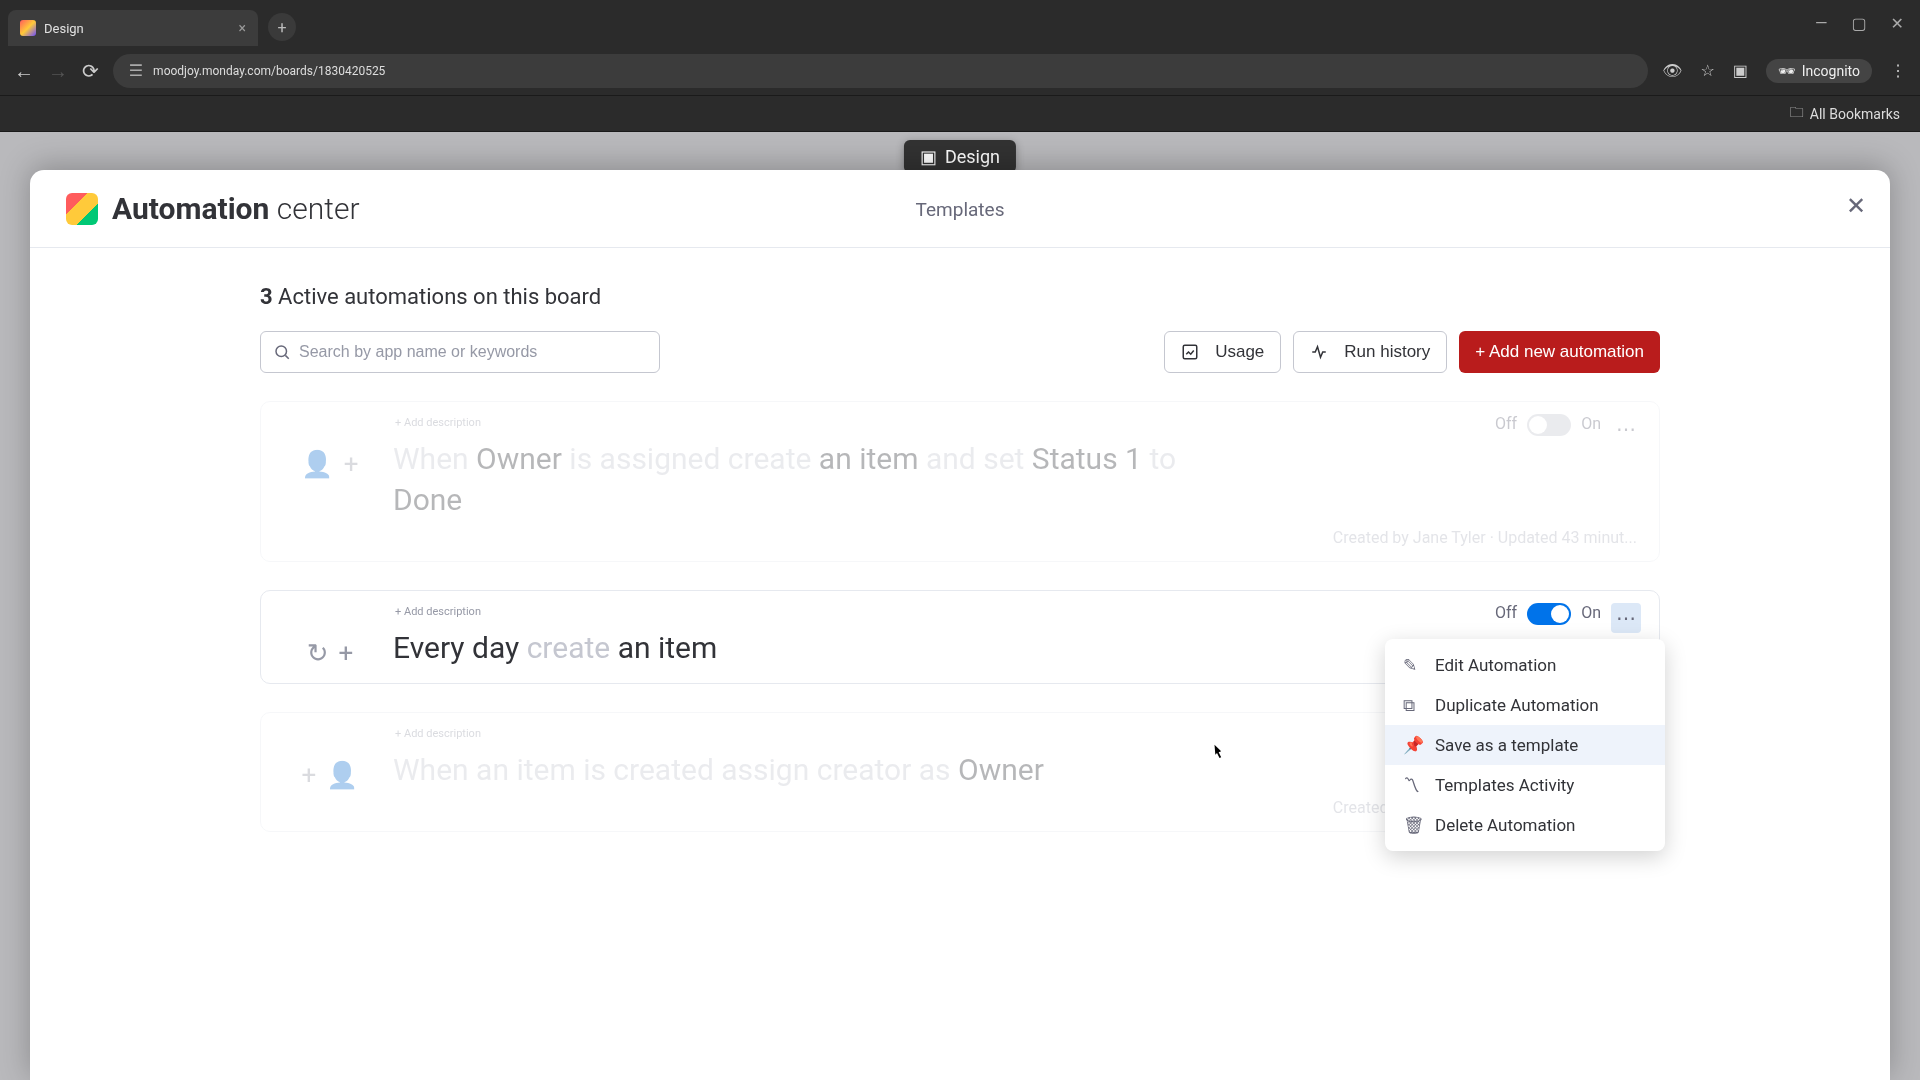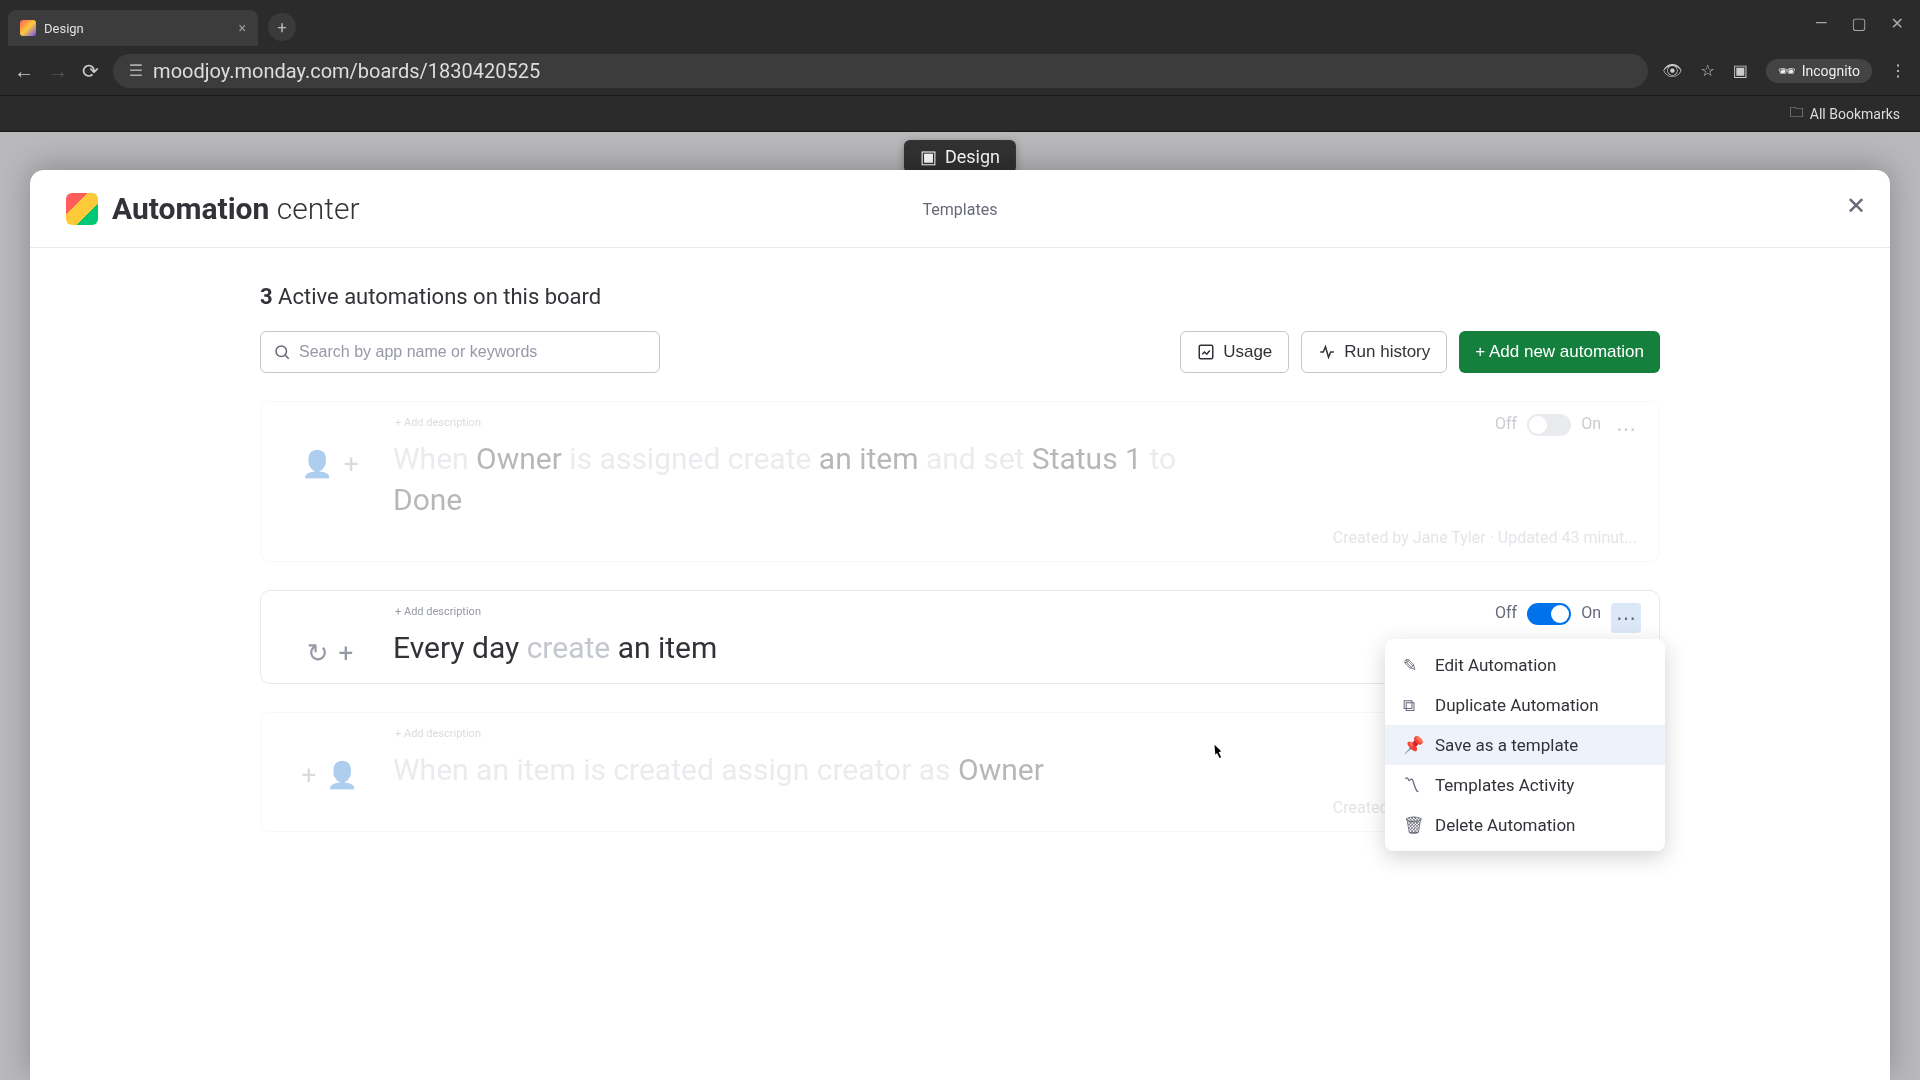--- a/index.html
+++ b/index.html
@@ -13,53 +13,53 @@
   .tab-close { color: #999; font-size: 14px; cursor: pointer; }
   .new-tab { width: 28px; height: 28px; border-radius: 50%; background: #3a3a3a; color: #bbb; display:flex; align-items:center; justify-content:center; margin-left: 10px; margin-top: 8px; font-size: 16px; }
 
   .browser-controls { margin-left: auto; display: flex; gap: 24px; color: #aaa; padding-right: 8px; }
   .ctrl { font-size: 16px; }
 
   .addr-bar { background: #2b2b2b; height: 50px; display: flex; align-items: center; padding: 0 14px; gap: 14px; border-bottom: 1px solid #1a1a1a; }
   .nav-btn { color: #ccc; font-size: 20px; }
   .nav-btn.disabled { color: #555; }
   .url-box { flex: 1; background: #3c3c3c; border-radius: 20px; height: 34px; display: flex; align-items: center; padding: 0 16px; gap: 10px; }
-  .url-text { color: #ddd; font-size: 20px; }
+  .url-text { color: #ddd; font-size: 12px; }
   .addr-right { display:flex; gap: 18px; align-items:center; color:#ccc; }
   .incognito-pill { background:#444; border-radius: 20px; padding: 4px 12px; display:flex; align-items:center; gap:6px; font-size:14px; color:#eee; }
 
   .bookmarks-bar { background: #2b2b2b; height: 36px; border-bottom: 1px solid #1a1a1a; display:flex; align-items:center; justify-content:flex-end; padding-right: 20px; color:#ddd; font-size:14px; gap:6px;}
 
   
   .page-backdrop { position: absolute; top: 132px; left:0; right:0; bottom:0; background: #f6f7fb; filter: brightness(0.75); }
   .page-pill { position:absolute; top: 140px; left: 50%; transform: translateX(-50%); background: #323232; color:#fff; border-radius: 6px; padding: 6px 16px; font-size: 18px; display:flex; gap:8px; align-items:center; box-shadow: 0 2px 8px rgba(0,0,0,0.3); }
 
   
   .modal { position: absolute; top: 170px; left: 30px; right: 30px; bottom: 0; background: #fff; border-radius: 14px 14px 0 0; box-shadow: 0 -4px 30px rgba(0,0,0,0.25); overflow: hidden; }
   .modal-header { height: 78px; display: flex; align-items: center; padding: 0 36px; position: relative; border-bottom: 1px solid #e6e9ef; }
   .logo { width: 32px; height: 32px; border-radius: 6px; background: linear-gradient(135deg,#ff5c5c 0 33%,#ffca3a 33% 66%,#00c875 66%); margin-right: 14px; }
   .modal-title { font-size: 30px; color: #323338; }
   .modal-title b { font-weight: 700; }
   .modal-tabs { position:absolute; left: 50%; transform: translateX(-50%); top:0; height: 78px; display: flex; gap: 70px; align-items:center;}
-  .mtab { font-size: 16px; color: #676879; height: 100%; display:flex; align-items:center; cursor:pointer;}
+  .mtab { font-size: 19px; color: #676879; height: 100%; display:flex; align-items:center; cursor:pointer;}
   .mtab.active { color: #0073ea; border-bottom: 3px solid #0073ea; font-weight: 500;}
   .mtab .count { margin-left: 6px; }
   .modal-close { position:absolute; right: 24px; top: 22px; font-size: 24px; color: #676879; cursor:pointer; }
 
   .modal-body { padding: 36px 230px 0; }
   .summary { font-size: 22px; color: #323338; margin-bottom: 22px; }
   .summary b { font-weight: 700; }
 
   .toolbar-row { display:flex; align-items:center; gap: 12px; margin-bottom: 28px;}
   .search-box { width: 400px; height: 42px; border: 1px solid #c5c7d0; border-radius: 6px; display:flex; align-items:center; padding: 0 12px; gap:8px; }
   .search-box input { border:none; outline:none; font-size: 16px; flex:1; color:#676879; }
   .search-box input::placeholder { color:#9699a6;}
   .spacer { flex: 1; }
-  .tool-btn { height: 42px; border: 1px solid #c5c7d0; border-radius: 6px; background:#fff; display:flex; align-items:center; gap:8px; padding: 0 16px; font-size: 17px; color:#323338; cursor:pointer;}
-  .tool-btn.primary { background: #15803d; color:#fff; border:none; }
+  .tool-btn { height: 42px; border: 1px solid #c5c7d0; border-radius: 6px; background:#fff; display:flex; align-items:center; gap:16px; padding: 0 16px; font-size: 17px; color:#323338; cursor:pointer;}
+  .tool-btn.primary { background: #b91c1c; color:#fff; border:none; }
 
   .card { border: 1px solid #e6e9ef; border-radius: 10px; padding: 14px 22px 14px 24px; margin-bottom: 28px; position: relative; }
   .card.dim { opacity: 0.35; }
   .card-desc { font-size: 11px; color:#9699a6; margin-left: 110px; margin-bottom: 10px;}
   .card-row { display:flex; align-items:flex-start; gap: 18px; }
   .card-icons { display:flex; gap:10px; color:#9699a6; font-size: 26px; width: 90px; justify-content:center; padding-top: 10px;}
   .card-text { font-size: 30px; color:#323338; line-height: 1.35; flex:1;}
   .card-text .lt { color: #c5c7d0; }
   .card-text .hl { color: #323338; font-weight: 400; }
   .card-meta { font-size: 16px; color:#b0b3bf; text-align:right; margin-top: 8px;}

